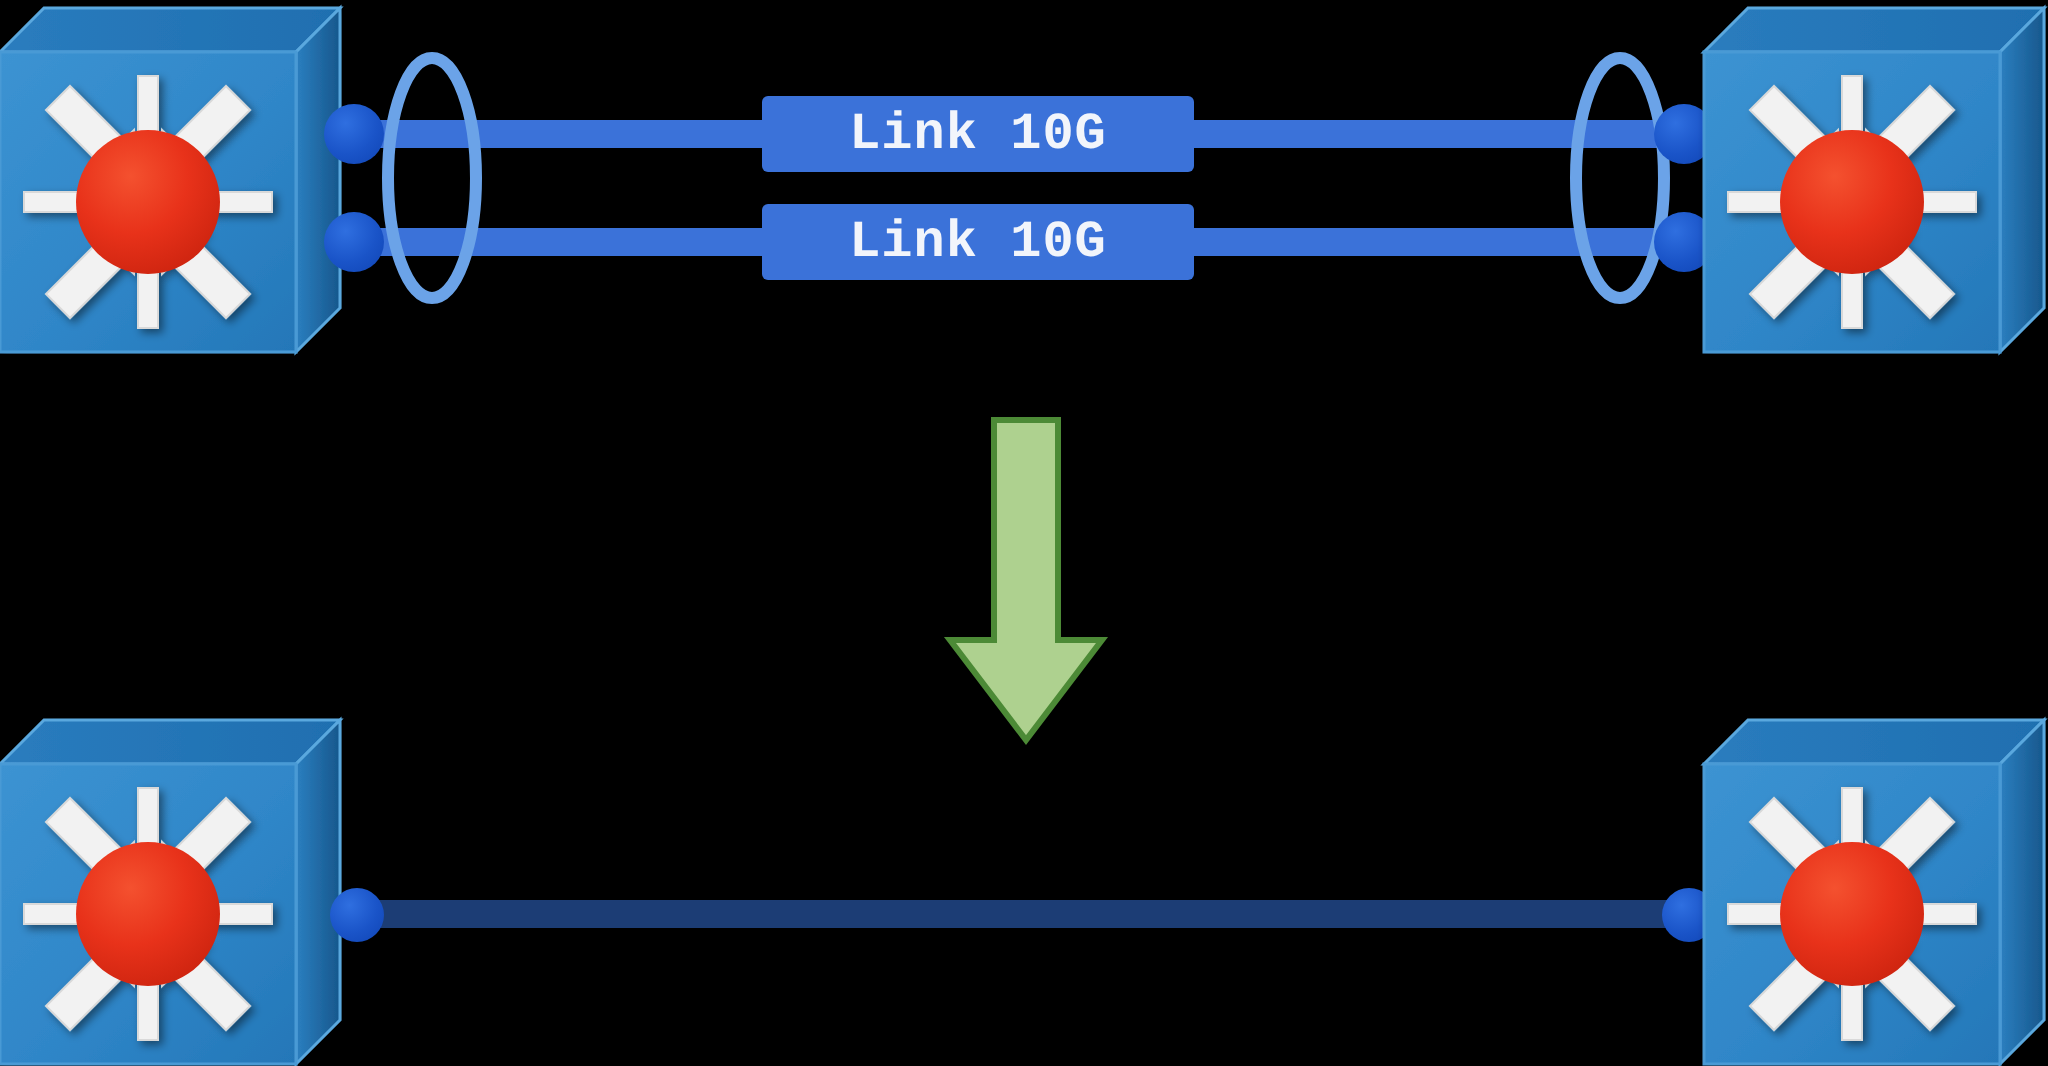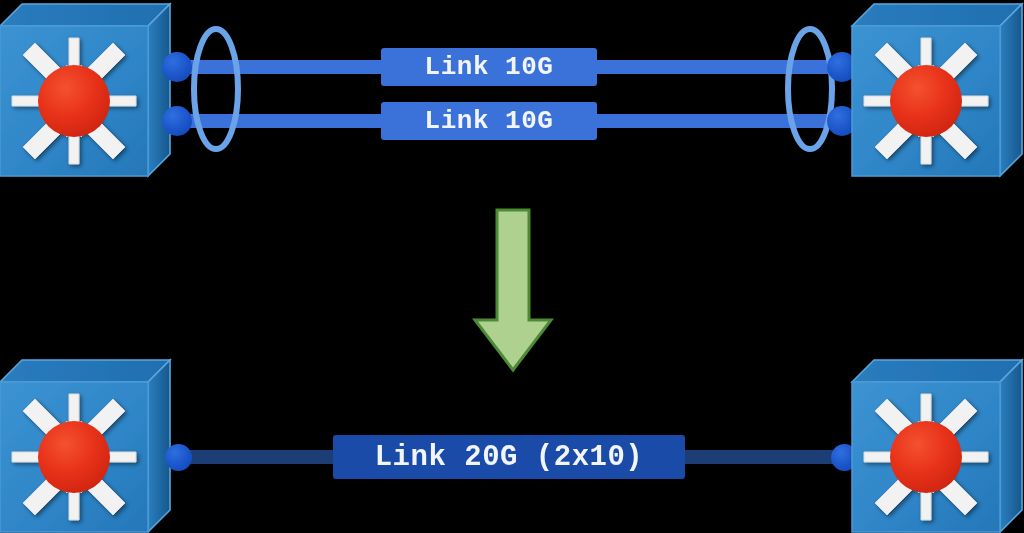--- a/index.html
+++ b/index.html
@@ -214,21 +214,20 @@
       </g>
       <circle cx="74" cy="99" r="36" fill="url(#coreG)"></circle>
     </svg>
   </div>
 
   <div class="link-line bottom-style" style="left:172px; top:450px; width:672px;"></div>
 
   <div class="end-dot small" style="left:165px; top:444px;"></div>
   <div class="end-dot small" style="left:831px; top:444px;"></div>
 
-  <div class="link-label bottom-chip" style="left:333px; top:435px; width:352px;">Link 20G (2x10)</div>
 
   <div class="switch" style="left:852px; top:358px;">
     <svg viewBox="0 0 170 178" xmlns="http://www.w3.org/2000/svg">
       <g filter="url(#softShadow)">
         <polygon points="0,24 22,2 170,2 148,24" fill="url(#topG)" stroke="#5aa8de" stroke-width="1.5"></polygon>
         <polygon points="148,24 170,2 170,152 148,174" fill="url(#sideG)" stroke="#5aa8de" stroke-width="1.5"></polygon>
         <rect x="0" y="24" width="148" height="150" fill="url(#frontG)" stroke="#4a9ad5" stroke-width="1.5"></rect>
       </g>
       <g stroke="#d9d9d9" stroke-width="1" fill="#f2f2f2" filter="url(#softShadow)">
         <polygon points="69,36 79,36 79,72 86,72 74,88 62,72 69,72"></polygon>

